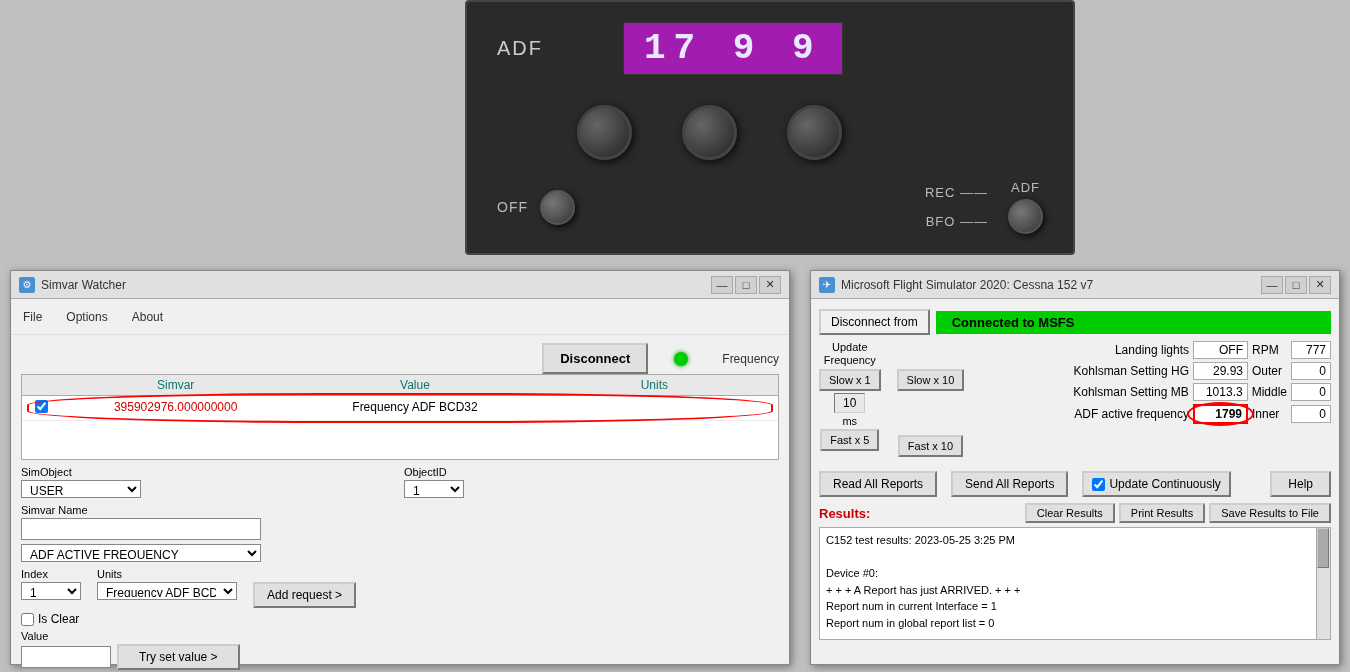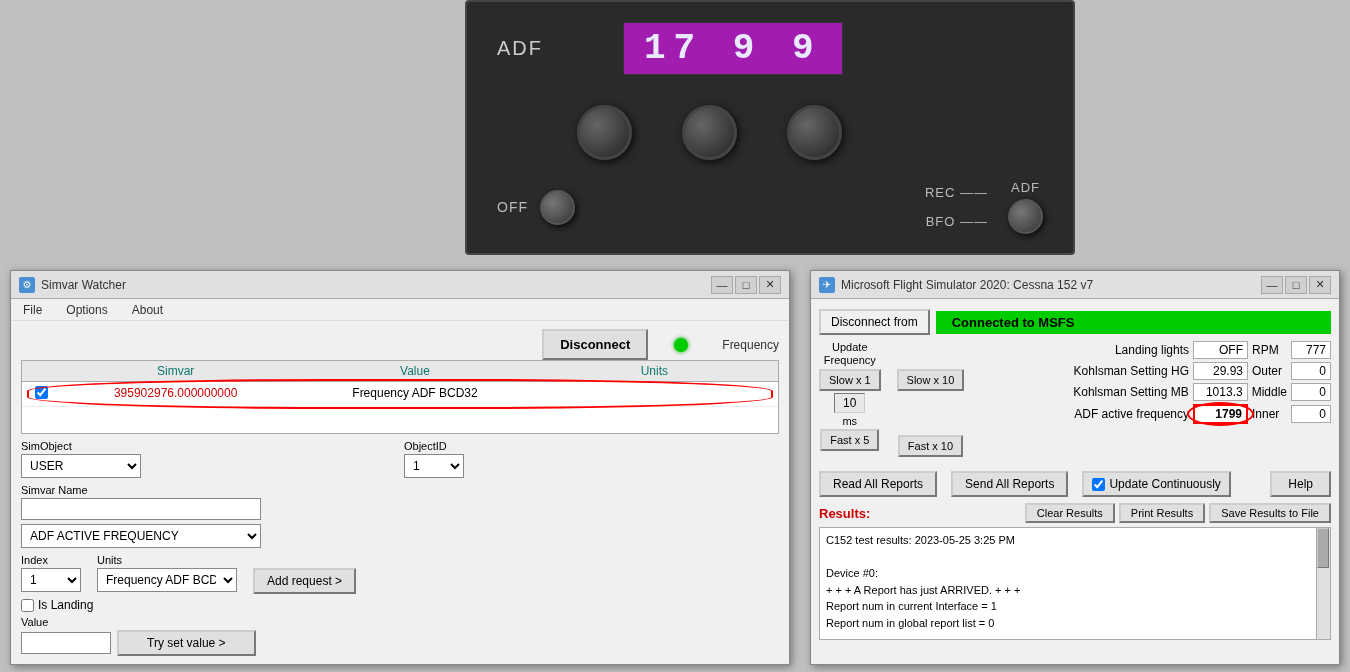--- a/index.html
+++ b/index.html
@@ -156,21 +156,21 @@
       font-size: 11px;
       color: #333;
     }
 
     .menu-bar {
       background: #f0f0f0;
       border-bottom: 1px solid #ddd;
       padding: 2px 8px;
       display: flex;
       gap: 16px;
-      height: 22px;
+      height: 36px;
       align-items: center;
     }
     .menu-item {
       font-size: 12px;
       color: #333;
       cursor: pointer;
       padding: 1px 4px;
     }
 
     .simvar-content {
@@ -238,37 +238,37 @@
       padding: 1px 4px;
     }
     .table-cell.highlighted {
       color: #cc0000;
     }
     .form-select {
       padding: 2px 4px;
       border: 1px solid #888;
       background: white;
       font-size: 12px;
-      height: 24px;
+      height: 18px;
     }
     .small-select {
       width: 60px;
     }
     .medium-select {
       width: 140px;
     }
     .add-btn {
       padding: 4px 12px;
       background: #e0e0e0;
       border: 2px outset #ccc;
       cursor: pointer;
       font-size: 12px;
     }
     .try-set-btn {
-      padding: 4px 28px;
+      padding: 4px 20px;
       background: #e0e0e0;
       border: 2px outset #ccc;
       cursor: pointer;
       font-size: 12px;
     }
 
     
     .msfs-window {
       position: absolute;
       top: 270px;
@@ -585,21 +585,21 @@
           <option>Frequency ADF BCD32</option>
         </select>
       </div>
       <div style="margin-top:14px;">
         <button class="add-btn">Add request &gt;</button>
       </div>
     </div>
 
     <div style="display:flex;align-items:center;gap:4px;margin-top:4px;">
       <input type="checkbox" style="">
-      <span style="font-size:12px;">Is Landing</span>
+      <span style="font-size:12px;">Is Clear</span>
     </div>
 
     <div style="margin-top:4px;">
       <div style="font-size:11px;margin-bottom:2px;">Value</div>
       <div style="display:flex;gap:6px;align-items:center;">
         <input type="text" style="width: 90px; border: 1px solid rgb(136, 136, 136); padding: 2px 4px; font-size: 12px; height: 22px;">
         <button class="try-set-btn">Try set value &gt;</button>
       </div>
     </div>
   </div>

